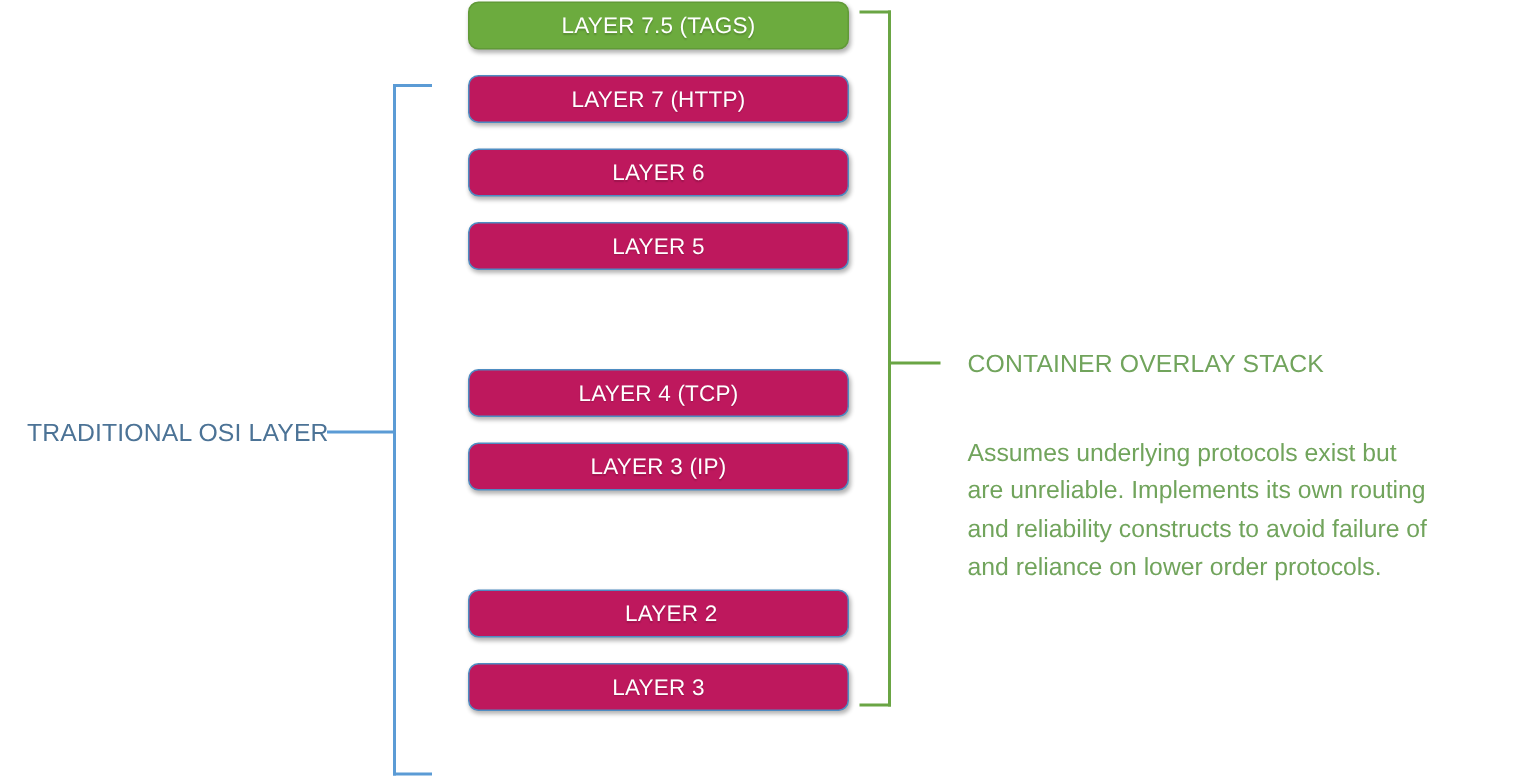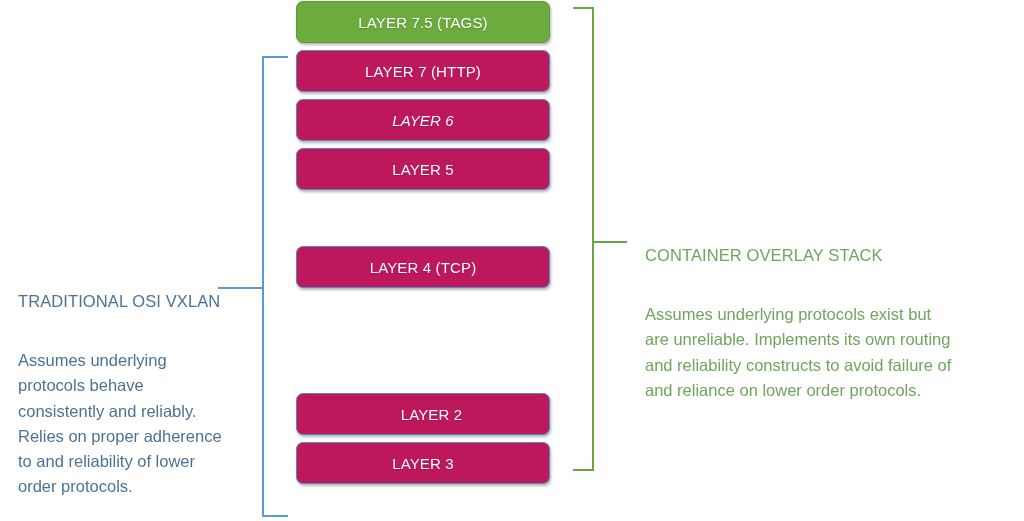--- a/index.html
+++ b/index.html
@@ -22,23 +22,23 @@
   
   #layer-stack {
     position: absolute;
     left: 296px;
     top: 0px;
     width: 254px;
     height: 521px;
   }
   .layer-box {
     position: absolute;
-    left: 0;
+    left: 16px;
     width: 254px;
-    height: 42px;
+    height: 32px;
     border-radius: 7px;
     box-sizing: border-box;
     display: flex;
     align-items: center;
     justify-content: center;
     color: #ffffff;
     font-size: 15px;
     letter-spacing: 0.15px;
     box-shadow: 1px 2px 3px rgba(0,0,0,0.30);
     text-shadow: 0 1px 1px rgba(0,0,0,0.18);
@@ -87,21 +87,20 @@
 
   
   .annotation {
     position: absolute;
     font-size: 16.5px;
     line-height: 1.53;
   }
   .annotation .anno-title {
     display: block;
     letter-spacing: 0.1px;
-    margin-top: 12px;
   }
   .annotation .anno-body { display: block; margin-top: 34px; }
 
   #annotation-left {
     left: 18px;
     top: 277px;
     width: 210px;
     color: #4c7396;
   }
   #annotation-right {
@@ -130,40 +129,42 @@
     <div class="stub"></div>
   </div>
 
   <div id="layer-stack">
       <div class="layer-box green" style="top: 1px;">
         <span>LAYER 7.5 (TAGS)</span>
       </div>
       <div class="layer-box blue" style="top: 50px;">
         <span>LAYER 7 (HTTP)</span>
       </div>
-      <div class="layer-box blue" style="top: 99px; font-style: italic;">
+      <div class="layer-box blue" style="top: 99px;">
         <span>LAYER 6</span>
       </div>
       <div class="layer-box blue" style="top: 148px;">
         <span>LAYER 5</span>
       </div>
       <div class="layer-box blue" style="top: 246px; text-align: right;">
         <span>LAYER 4 (TCP)</span>
+      </div>
+      <div class="layer-box blue" style="top: 295px;">
+        <span>LAYER 3 (IP)</span>
       </div>
       <div class="layer-box blue" style="top: 393px; padding-left: 17px;">
         <span>LAYER 2</span>
       </div>
       <div class="layer-box blue" style="top: 442px;">
         <span>LAYER 3</span>
       </div>
     </div>
 
   <div class="annotation" id="annotation-left">
-    <span class="anno-title">TRADITIONAL OSI VXLAN</span>
-    <span class="anno-body">Assumes underlying protocols behave consistently and reliably. Relies on proper adherence to and reliability of lower order protocols.</span>
+    <span class="anno-title">TRADITIONAL OSI LAYER</span>
   </div>
 
   <div class="annotation" id="annotation-right">
     <span class="anno-title">CONTAINER OVERLAY STACK</span>
     <span class="anno-body">Assumes underlying protocols exist but are unreliable. Implements its own routing and reliability constructs to avoid failure of and reliance on lower order protocols.</span>
   </div>
 
 </div>
 
 </body></html>

